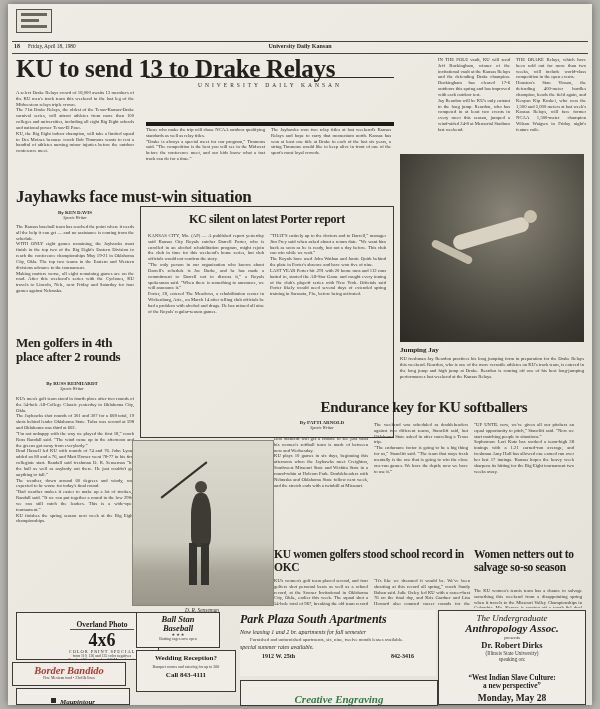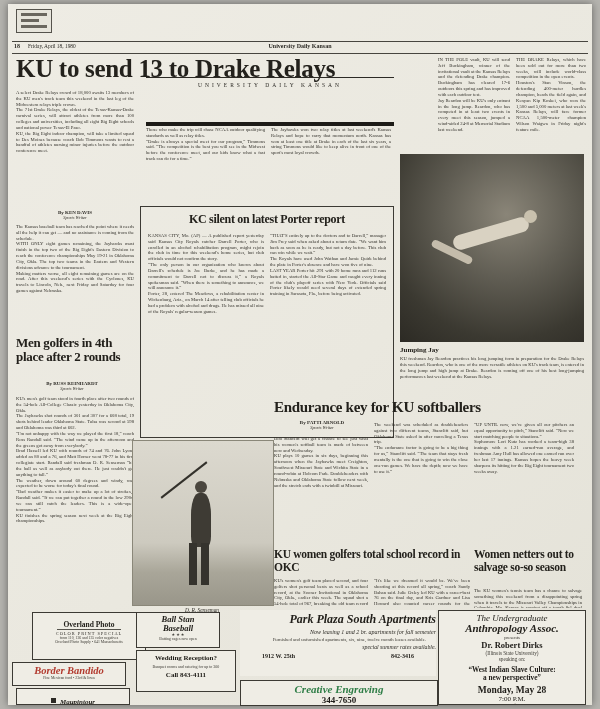--- a/index.html
+++ b/index.html
@@ -19,21 +19,21 @@
     font-size:4.7px;line-height:1.24;text-align:justify;color:#34322c;
     white-space:pre-line;overflow:hidden;
   }
   .hl{font-weight:bold;color:#23211c;letter-spacing:-0.3px;}
   .byline{text-align:center;color:#2d2b26;overflow:hidden;}
   .byline .b1{font-size:5px;font-weight:bold;}
   .byline .b2{font-size:4.4px;font-style:italic;}
   .cap{font-size:4.7px;line-height:1.25;text-align:justify;color:#34322c;overflow:hidden;}
   .photo{overflow:hidden;}
   .ad{border:1px solid #3c3a34;background:#efede5;overflow:hidden;text-align:center;}
-  .adx{background:#efede5;overflow:hidden;text-align:right;}
+  .adx{background:#efede5;overflow:hidden;text-align:left;}
   .stamp{border:1px solid #55534c;background:#e7e5dc;}
   .stamp i{display:block;background:#6a675f;height:3px;margin:3px 4px 0 4px;}
   .masthead{
     border-top:1px solid #2c2a25;border-bottom:4px solid #1d1b17;
     text-align:center;background:transparent;
   }
   .masthead .kick{font-size:5.5px;letter-spacing:3px;color:#2c2a25;margin-top:4px;}
   .masthead .ttl{font-size:28px;font-weight:bold;font-style:italic;line-height:1;color:#1d1b17;margin-top:1px;}
 </style>
 </head>
@@ -73,20 +73,21 @@
 
   <div class="photo abs" style="left:392px;top:150px;width:184px;height:188px;background:
     radial-gradient(circle at 58% 32%, #8a8578 0%, #615e54 38%, #3b3931 75%, #2c2a24 100%);">
     <div class="abs" style="left:52px;top:72px;width:78px;height:15px;background:#d9d2c2;border-radius:8px;transform:rotate(-16deg);"></div>
     <div class="abs" style="left:124px;top:56px;width:13px;height:13px;background:#c9c1ae;border-radius:50%;"></div>
     <div class="abs" style="left:30px;top:94px;width:44px;height:8px;background:#c4bcab;border-radius:4px;transform:rotate(26deg);"></div>
   </div>
   <div class="abs" style="left:392px;top:342px;font-size:7px;font-weight:bold;color:#23211c;">Jumping Jay</div>
   <div class="cap abs" style="left:392px;top:352px;width:184px;height:32px;">KU freshman Jay Reardon practices his long jumping form in preparation for the Drake Relays this weekend. Reardon, who is one of the more versatile athletes on KU's track team, is entered in the long jump and high jump at Drake. Reardon is coming off one of his best long-jumping performances last weekend at the Kansas Relays.</div>
 
+  <div class="abs hl" style="left:8px;top:184px;width:400px;font-size:17px;line-height:1;">Jayhawks face must-win situation</div>
   <div class="byline abs" style="left:8px;top:206px;width:118px;height:12px;">
     <div class="b1">By KEN DAVIS</div>
     <div class="b2">Sports Writer</div>
   </div>
   <div class="jtxt abs" style="left:8px;top:220px;width:118px;height:108px;">The Kansas baseball team has reached the point where it needs all the help it can get — and no assistance is coming from the schedule.
 WITH ONLY eight games remaining, the Jayhawks must finish in the top two of the Big Eight's Eastern Division to reach the conference championships May 19-21 in Oklahoma City, Okla. The top two teams in the Eastern and Western divisions advance to the tournament.
 Making matters worse, all eight remaining games are on the road. After this weekend's series with the Cyclones, KU travels to Lincoln, Neb., next Friday and Saturday for four games against Nebraska.</div>
 
   <div class="abs" style="left:132px;top:202px;width:252px;height:230px;border:1px solid #3c3a34;">
     <div class="hl" style="position:absolute;left:0;right:0;top:5px;text-align:center;font-size:12px;">KC silent on latest Porter report</div>
@@ -114,41 +115,42 @@
   <div class="photo abs" style="left:124px;top:436px;width:140px;height:164px;background:
     linear-gradient(180deg,#dcd9cf 0%,#cdcabf 62%,#a9a699 80%,#99968a 100%);border:1px solid #8a8779;">
     <div class="abs" style="left:58px;top:52px;width:20px;height:54px;background:#3e3b34;border-radius:40% 40% 20% 20%;"></div>
     <div class="abs" style="left:62px;top:40px;width:12px;height:12px;background:#4a463e;border-radius:50%;"></div>
     <div class="abs" style="left:22px;top:38px;width:58px;height:2px;background:#33312b;transform:rotate(-38deg);"></div>
     <div class="abs" style="left:56px;top:102px;width:8px;height:42px;background:#35332d;"></div>
     <div class="abs" style="left:68px;top:102px;width:8px;height:42px;background:#35332d;"></div>
   </div>
   <div class="abs" style="left:124px;top:603px;width:140px;text-align:center;font-size:5.4px;font-style:italic;color:#2d2b26;">D. R. Senseman</div>
 
-  <div class="abs hl" style="left:266px;top:396px;width:300px;font-size:15px;line-height:1;">Endurance key for KU softballers</div>
+  <div class="abs hl" style="left:266px;top:396px;width:300px;font-size:15px;line-height:1;text-align:center;">Endurance key for KU softballers</div>
   <div class="byline abs" style="left:266px;top:416px;width:96px;height:12px;">
     <div class="b1">By PATTI ARNOLD</div>
     <div class="b2">Sports Writer</div>
   </div>
   <div class="jtxt abs" style="left:266px;top:432px;width:94px;height:108px;">Bob Stanclift will get a chance to see just what his women's softball team is made of between now and Wednesday.
 KU plays 10 games in six days, beginning this afternoon when the Jayhawks meet Creighton, Southwest Missouri State and Wichita State in a round-robin at Holcom Park. Doubleheaders with Nebraska and Oklahoma State follow next week, and the stretch ends with a twinbill at Missouri.</div>
   <div class="jtxt abs" style="left:366px;top:418px;width:94px;height:122px;">The weekend was scheduled as doubleheaders against two different teams, Stanclift said, but Oklahoma State asked in after canceling a Texas trip.
 “The endurance factor is going to be a big thing for us,” Stanclift said. “The team that stays fresh mentally is the one that is going to win the close one-run games. We have the depth; now we have to use it.”</div>
   <div class="jtxt abs" style="left:466px;top:418px;width:100px;height:122px;">“UP UNTIL now, we've given all our pitchers an equal opportunity to pitch,” Stanclift said. “Now we start matching people to situations.”
 Sophomore Lori Kutz has worked a team-high 38 innings with a 1.21 earned-run average, and freshman Amy Hull has allowed one earned run over her last 17 innings. Kansas hopes the heavy week sharpens its hitting for the Big Eight tournament two weeks away.</div>
 
-  <div class="abs hl" style="left:266px;top:544px;width:200px;font-size:11.5px;line-height:1.1;">KU women golfers total school record in OKC</div>
+  <div class="abs hl" style="left:266px;top:544px;width:200px;font-size:11.5px;line-height:1.1;">KU women golfers stood school record in OKC</div>
   <div class="jtxt abs" style="left:266px;top:574px;width:94px;height:30px;">KU's women's golf team placed second, and four golfers shot personal bests as well as a school record, at the Sooner Invitational in Oklahoma City, Okla., earlier this week. The squad shot a 54-hole total of 967, breaking the old team record by 11 strokes.</div>
   <div class="jtxt abs" style="left:366px;top:574px;width:96px;height:30px;">“It's like we dreamed it would be. We've been shooting at this record all spring,” coach Sandy Bahan said. Julie Oxley led KU with a career-best 76 on the final day, and Kris Gardner and Lisa Howard also counted career rounds for the Jayhawks.</div>
 
   <div class="abs hl" style="left:466px;top:544px;width:110px;font-size:11.5px;line-height:1.1;">Women netters out to salvage so-so season</div>
   <div class="jtxt abs" style="left:466px;top:584px;width:108px;height:20px;">The KU women's tennis team has a chance to salvage something this weekend from a disappointing spring when it travels to the Missouri Valley Championships in Columbia, Mo. Kansas is coming off a tough 8-1 dual loss to Nebraska and a sixth-place finish at the Big Eight championships two weeks ago.</div>
 
-  <div class="ad abs" style="left:24px;top:608px;width:112px;height:46px;">
+  <div class="ad abs" style="left:8px;top:608px;width:112px;height:46px;padding-left:29px;">
     <div style="font-size:7.5px;font-weight:bold;color:#23211c;margin-top:2px;border-bottom:1px solid #55534c;display:inline-block;padding:0 6px;">Overland Photo</div>
+    <div style="font-size:18px;font-weight:bold;line-height:1;color:#1d1b17;">4x6</div>
     <div style="font-size:4.4px;letter-spacing:1px;color:#2c2a25;">COLOR PRINT SPECIAL</div>
     <div style="font-size:3.8px;color:#3c3a34;">from 110, 126 and 135 color negatives</div>
     <div style="font-size:3.8px;color:#3c3a34;">Overland Photo Supply • 641 Massachusetts</div>
   </div>
 
   <div class="ad abs" style="left:4px;top:658px;width:112px;height:22px;">
     <div style="font-size:10.5px;font-weight:bold;font-style:italic;color:#b23a2e;margin-top:2px;">Border Bandido</div>
     <div style="font-size:3.8px;color:#3c3a34;">Fine Mexican food • 23rd &amp; Iowa</div>
   </div>
 
@@ -178,31 +180,31 @@
     <div style="font-size:6px;font-style:italic;color:#2c2a25;margin-top:2px;">Now leasing 1 and 2 br. apartments for fall semester</div>
     <div style="font-size:4.8px;color:#3c3a34;margin:2px 10px 0 10px;">Furnished and unfurnished apartments, six, nine, twelve month leases available.</div>
     <div style="font-size:5.8px;font-style:italic;color:#2c2a25;margin-top:2px;">special summer rates available.</div>
     <div style="position:relative;margin-top:3px;height:8px;">
       <span style="position:absolute;left:22px;font-size:6px;font-weight:bold;color:#23211c;">1912 W. 25th</span>
       <span style="position:absolute;right:22px;font-size:6px;font-weight:bold;color:#23211c;">842-3416</span>
     </div>
   </div>
 
   <div class="ad abs" style="left:232px;top:676px;width:196px;height:24px;">
-    <div style="font-size:11px;font-weight:bold;font-style:italic;color:#2e7d46;line-height:1.05;margin-top:3px;">Creative Engraving</div>
+    <div style="font-size:11px;font-weight:bold;font-style:italic;color:#2e7d46;line-height:1.05;margin-top:13px;">Creative Engraving</div>
     <div style="font-size:9px;font-weight:bold;color:#1d1b17;line-height:1;">344-7650</div>
   </div>
 
   <div class="ad abs" style="left:430px;top:606px;width:146px;height:93px;">
     <div style="font-size:9px;font-style:italic;color:#23211c;margin-top:2px;">The Undergraduate</div>
     <div style="font-size:11px;font-weight:bold;font-style:italic;color:#23211c;line-height:1;">Anthropology Assoc.</div>
     <div style="font-size:4.8px;color:#3c3a34;margin-top:1px;">presents</div>
     <div style="font-size:8.5px;font-weight:bold;color:#1d1b17;">Dr. Robert Dirks</div>
     <div style="font-size:5.2px;color:#3c3a34;">(Illinois State University)</div>
     <div style="font-size:5.2px;color:#3c3a34;">speaking on:</div>
-    <div style="font-size:7.2px;font-weight:bold;color:#1d1b17;line-height:1.1;margin-top:5px;">“West Indian Slave Culture:</div>
+    <div style="font-size:7.2px;font-weight:bold;color:#1d1b17;line-height:1.1;margin-top:13px;">“West Indian Slave Culture:</div>
     <div style="font-size:7.2px;font-weight:bold;color:#1d1b17;line-height:1.1;">a new perspective”</div>
     <div style="font-size:9.5px;font-weight:bold;color:#1d1b17;margin-top:2px;">Monday, May 28</div>
     <div style="font-size:7px;color:#23211c;">7:00 P.M.</div>
     <div style="font-size:5.2px;color:#3c3a34;">International Room of the Student Union</div>
   </div>
 
 </div>
 
 </body></html>

